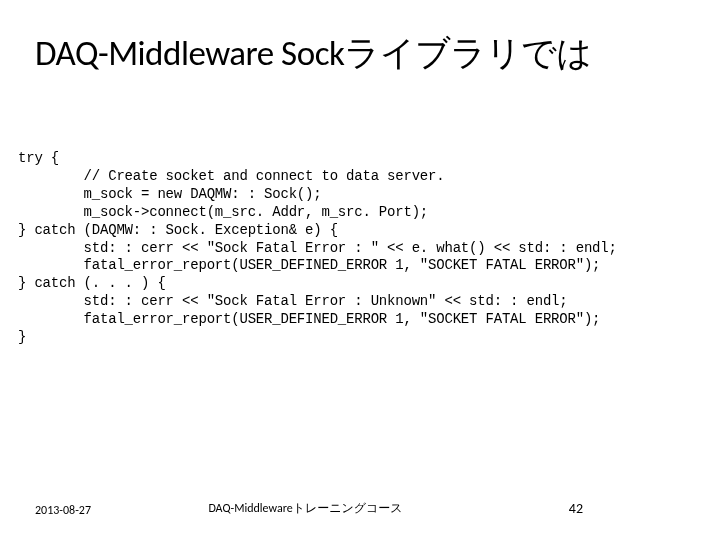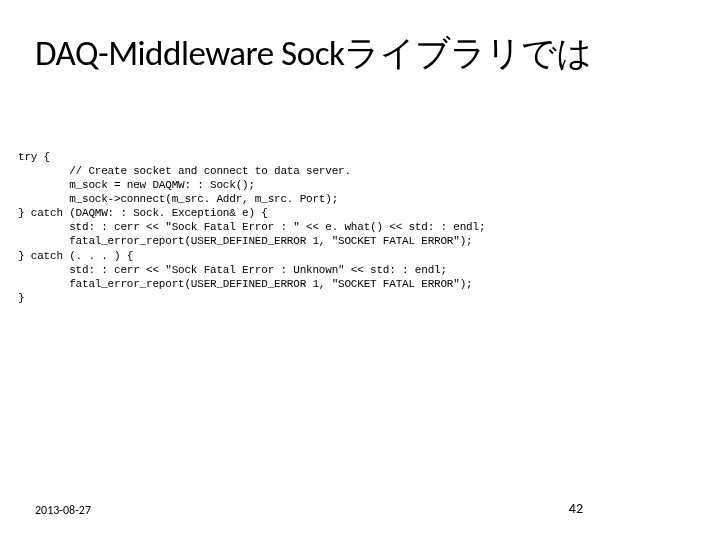--- a/index.html
+++ b/index.html
@@ -27,21 +27,21 @@
     color: #000;
     letter-spacing: -0.5px;
     white-space: nowrap;
   }
   .code {
     position: absolute;
     top: 150px;
     left: 18px;
     right: 0;
     font-family: "Courier New", monospace;
-    font-size: 11px;
+    font-size: 14px;
     line-height: 1.28;
     color: #000;
     white-space: pre;
     letter-spacing: -0.2px;
   }
   .footer-date {
     position: absolute;
     bottom: 23px;
     left: 35px;
     font-size: 12px;
@@ -75,14 +75,15 @@
         m_sock = new DAQMW: : Sock();
         m_sock-&gt;connect(m_src. Addr, m_src. Port);
 } catch (DAQMW: : Sock. Exception&amp; e) {
         std: : cerr &lt;&lt; "Sock Fatal Error : " &lt;&lt; e. what() &lt;&lt; std: : endl;
         fatal_error_report(USER_DEFINED_ERROR 1, "SOCKET FATAL ERROR");
 } catch (. . . ) {
         std: : cerr &lt;&lt; "Sock Fatal Error : Unknown" &lt;&lt; std: : endl;
         fatal_error_report(USER_DEFINED_ERROR 1, "SOCKET FATAL ERROR");
 }</div>
   <div class="footer-date">2013-08-27</div>
+  <div class="footer-title">DAQ-Middlewareトレーニングコース</div>
   <div class="footer-page">42</div>
 </div>
 
 </body></html>

